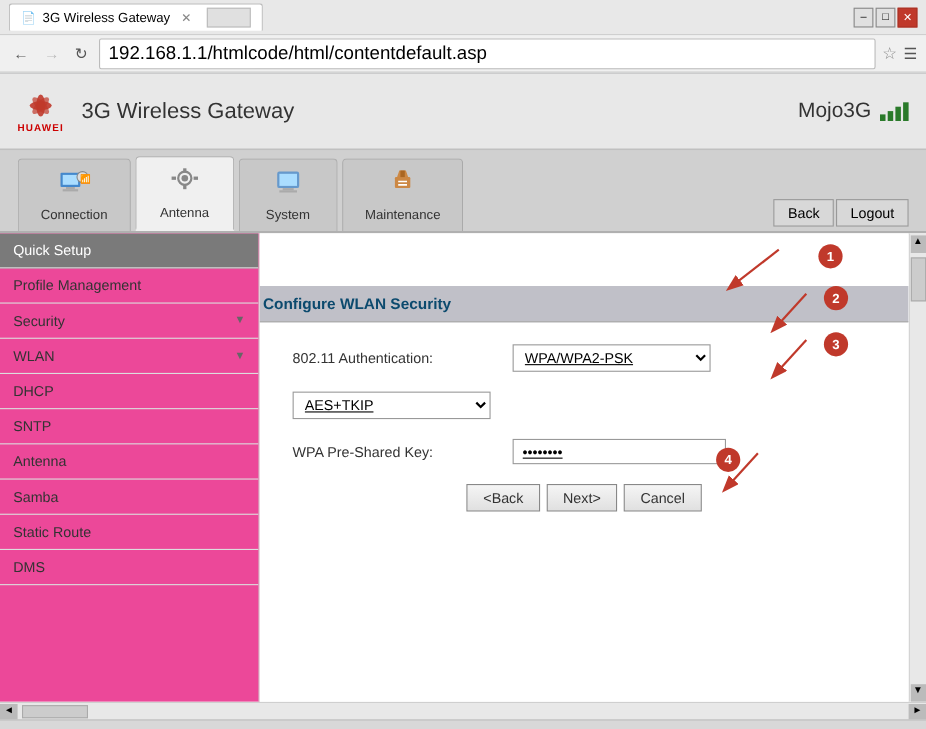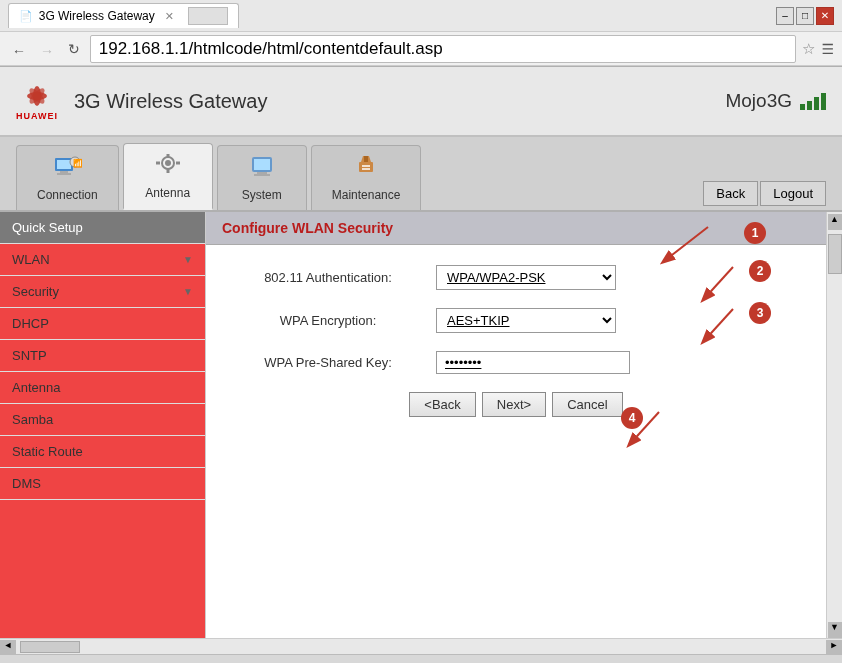--- a/index.html
+++ b/index.html
@@ -39,32 +39,32 @@
     .nav-tab { display: flex; flex-direction: column; align-items: center; padding: 8px 20px; cursor: pointer; font-size: 12px; color: #333; background: #c8c8c8; border: 1px solid #aaa; border-bottom: none; border-radius: 4px 4px 0 0; margin-right: 4px; min-width: 90px; }
     .nav-tab.active { background: #f0f0f0; border-bottom: 2px solid #f0f0f0; }
     .nav-tab-icon { font-size: 24px; margin-bottom: 4px; }
     .nav-right { margin-left: auto; display: flex; align-items: center; gap: 2px; }
     .nav-link { font-size: 13px; color: #000; padding: 4px 12px; cursor: pointer; border: 1px solid #999; background: #d8d8d8; margin-bottom: 4px; }
 
     
     .main-layout { display: flex; height: calc(663px - 32px - 34px - 70px - 75px - 26px); overflow: hidden; }
 
     
-    .sidebar { width: 206px; background: #ef4444; border-right: 1px solid #ccc; overflow-y: auto; flex-shrink: 0; }
+    .sidebar { width: 236px; background: #ec4899; border-right: 1px solid #ccc; overflow-y: auto; flex-shrink: 0; }
     .sidebar-item { padding: 8px 12px; border-bottom: 1px solid #ddd; cursor: pointer; display: flex; justify-content: space-between; align-items: center; font-size: 13px; color: #333; }
     .sidebar-item.active { background: #7a7a7a; color: white; }
     .sidebar-item.has-arrow::after { content: '▼'; font-size: 10px; color: #666; }
 
     
     .content { flex: 1; padding: 0; overflow: auto; background: #fff; }
-    .content-header { background: #c0c0c8; padding: 8px 16px; font-size: 14px; font-weight: bold; color: #b91c1c; border-bottom: 1px solid #aaa; }
+    .content-header { background: #c0c0c8; padding: 8px 3px; font-size: 14px; font-weight: bold; color: #0c4a6e; border-bottom: 1px solid #aaa; margin-top: 48px; }
 
     .form-area { padding: 20px 30px; }
     .form-row { display: flex; align-items: center; margin-bottom: 18px; }
-    .form-label { width: 200px; text-align: center; padding-right: 16px; font-size: 13px; color: #333; }
+    .form-label { width: 200px; text-align: left; padding-right: 16px; font-size: 13px; color: #333; }
     .form-control { display: flex; align-items: center; gap: 8px; text-decoration: underline; }
     select.styled { border: 1px solid #999; padding: 3px 6px; font-size: 13px; min-width: 180px; background: white; cursor: pointer; }
     input.styled { border: 1px solid #999; padding: 3px 8px; font-size: 13px; min-width: 180px; background: white; }
     .form-actions { display: flex; gap: 6px; justify-content: center; margin-top: 9px; }
     .btn { padding: 4px 14px; font-size: 13px; border: 1px solid #888; background: linear-gradient(to bottom, #f5f5f5, #e0e0e0); cursor: pointer; color: #333; }
 
     
     .footer { background: #d8d8d8; text-align: center; padding: 6px; font-size: 11px; color: #333; border-top: 1px solid #bbb; height: 26px; display: flex; align-items: center; justify-content: center; }
   </style>
 </head>
@@ -173,43 +173,43 @@
   <div class="nav-right">
     <div class="nav-link">Back</div>
     <div class="nav-link">Logout</div>
   </div>
 </div>
 
 <div class="main-layout" style="position:relative;">
 
   <div class="sidebar" id="sidebar">
       <div class="sidebar-item active">Quick Setup</div>
+      <div class="sidebar-item">Profile Management</div>
+      <div class="sidebar-item has-arrow">Security</div>
       <div class="sidebar-item has-arrow">WLAN</div>
-      <div class="sidebar-item has-arrow">Security</div>
       <div class="sidebar-item">DHCP</div>
       <div class="sidebar-item">SNTP</div>
       <div class="sidebar-item">Antenna</div>
       <div class="sidebar-item">Samba</div>
       <div class="sidebar-item">Static Route</div>
       <div class="sidebar-item">DMS</div>
     </div>
 
   <div class="content" style="position:relative;">
     <div class="content-header">Configure WLAN Security</div>
     <div class="form-area">
 
       <div class="form-row">
         <div class="form-label">802.11 Authentication:</div>
         <div class="form-control">
           <select class="styled" id="auth-select"><option>Open</option><option>Shared</option><option selected="">WPA/WPA2-PSK</option><option>WPA/WPA2</option></select>
         </div>
       </div>
 
       <div class="form-row">
-        <div class="form-label">WPA Encryption:</div>
         <div class="form-control">
           <select class="styled" id="enc-select"><option>TKIP</option><option>AES</option><option selected="">AES+TKIP</option></select>
         </div>
       </div>
 
       <div class="form-row">
         <div class="form-label">WPA Pre-Shared Key:</div>
         <div class="form-control">
           <input class="styled" type="password" value="12345678" style="">
         </div>

